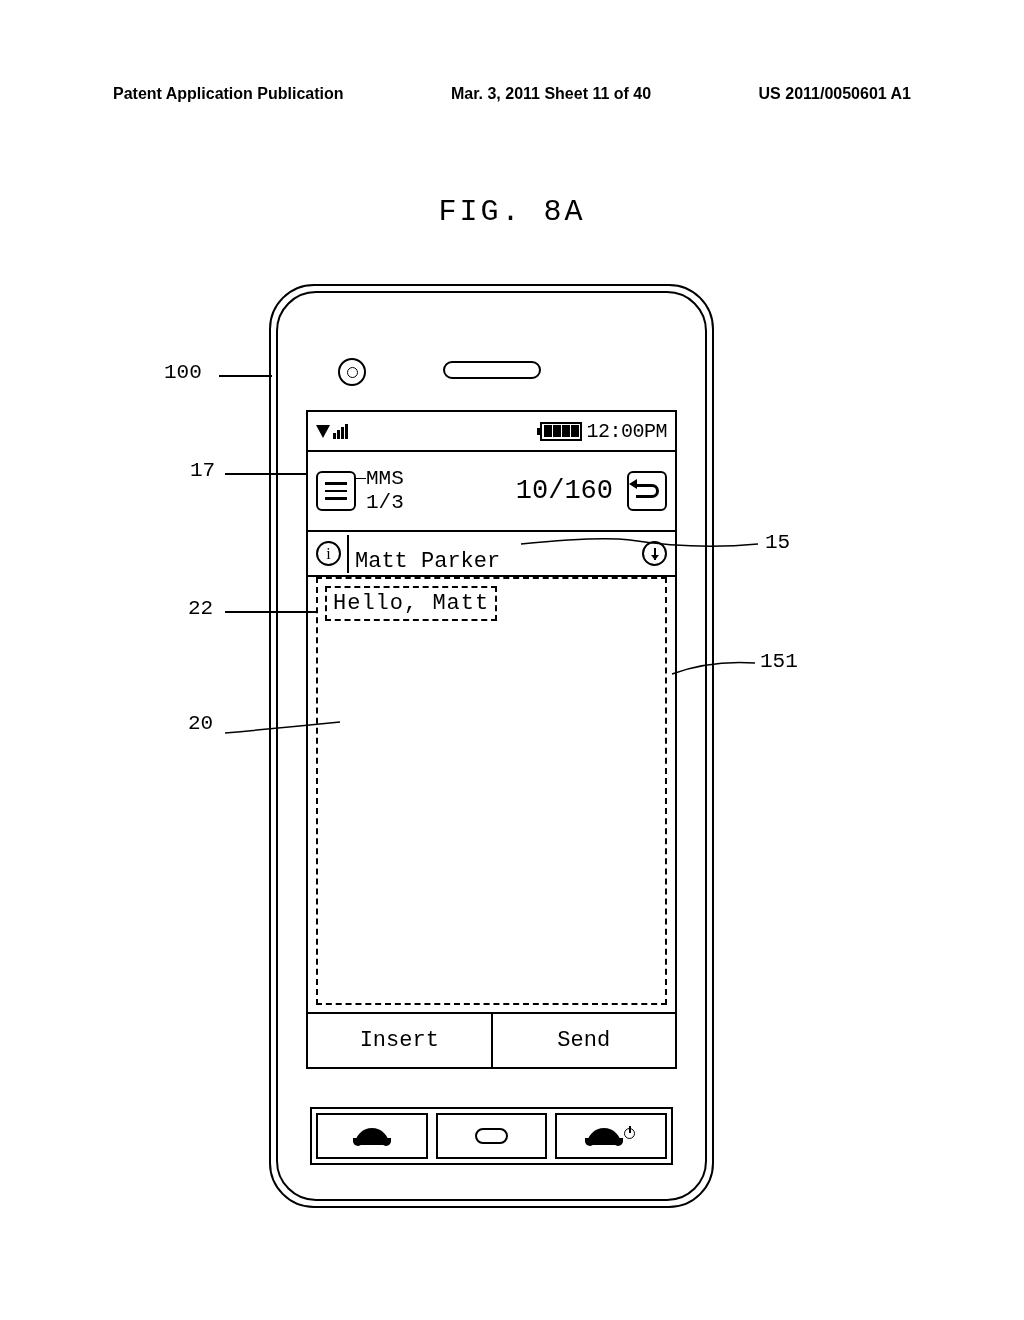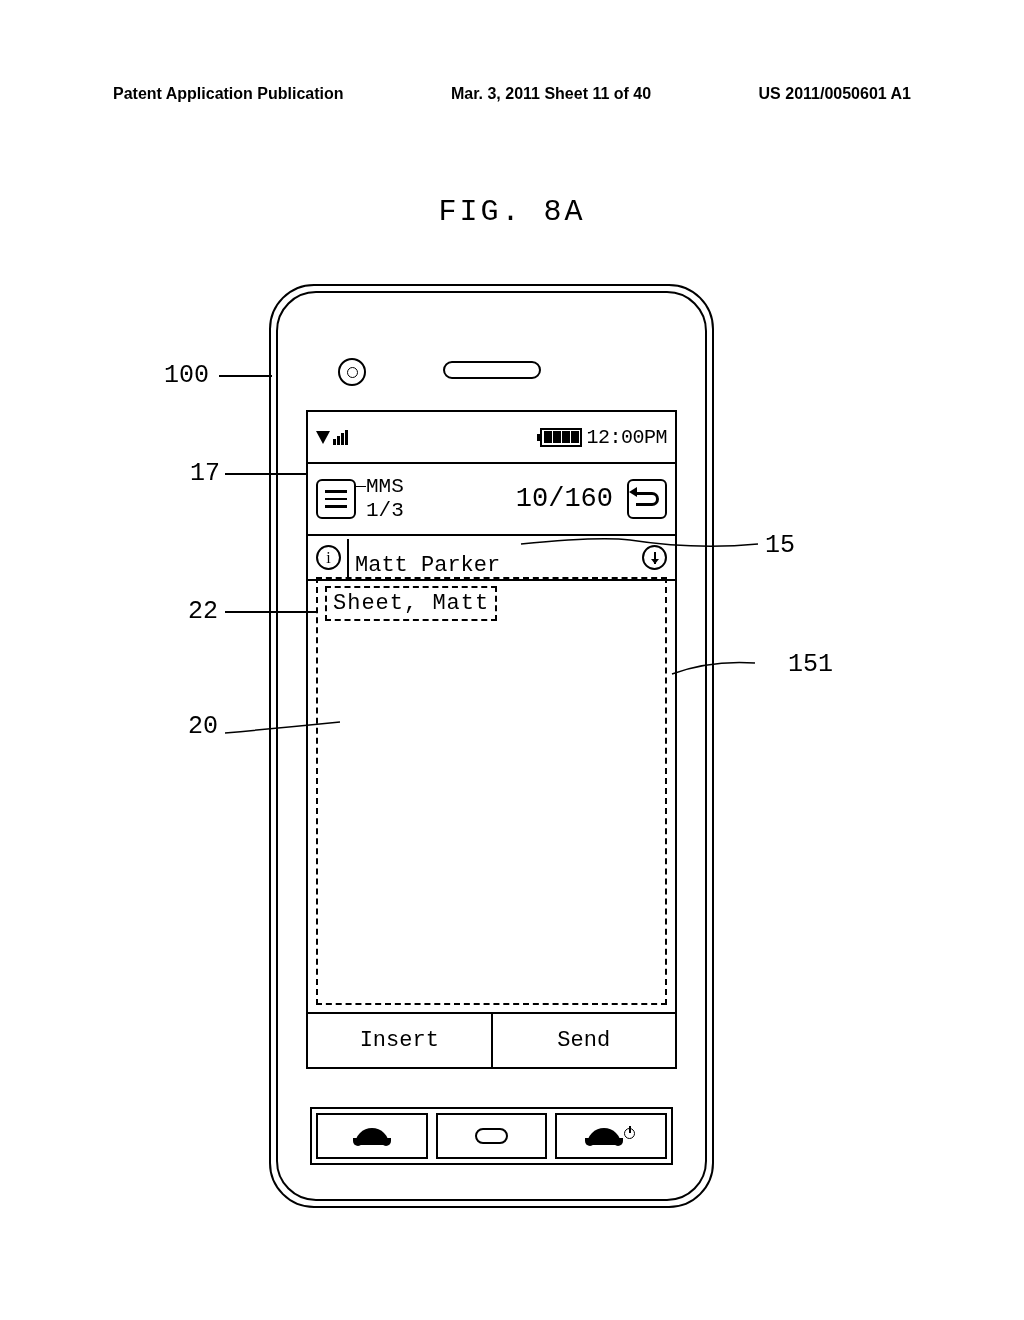--- a/index.html
+++ b/index.html
@@ -88,21 +88,21 @@
     }
     .screen {
       position: absolute;
       top: 117px;
       left: 28px;
       right: 28px;
       bottom: 130px;
       border: 2.5px solid black;
     }
     .status-bar {
-      height: 52px;
+      height: 40px;
       border-bottom: 2px solid black;
       display: flex;
       align-items: center;
       padding: 0 8px;
       font-family: 'Courier New', monospace;
       font-size: 20px;
       justify-content: space-between;
       gap: 36px;
     }
     .signal-group { display: flex; align-items: center; gap: 2px; }
@@ -121,21 +121,21 @@
       width: 42px; height: 19px; border: 2px solid black; position: relative;
       display: flex; padding: 1.5px; gap: 1.5px;
     }
     .battery::before {
       content: ''; position: absolute; left: -5px; top: 4px;
       width: 4px; height: 7px; background: black;
     }
     .battery-cell { flex: 1; background: black; }
     .time-text { font-weight: normal; letter-spacing: -0.5px; }
     .title-row {
-      height: 72px;
+      height: 80px;
       border-bottom: 2px solid black;
       display: flex;
       align-items: center;
       padding: 0 8px;
       font-family: 'Courier New', monospace;
     }
     .menu-icon {
       width: 40px; height: 40px; border: 2px solid black; border-radius: 6px;
       display: flex; flex-direction: column; justify-content: space-evenly;
       padding: 4px 7px;
@@ -254,36 +254,36 @@
       position: relative; top: -3px;
     }
     .power-circle::after {
       content: ''; position: absolute; top: -3px; left: 4px; width: 1.5px; height: 7px; background: black;
     }
     .home-pill {
       width: 33px; height: 16px; border: 2.5px solid black; border-radius: 11px;
     }
 
     
-    .label { position: absolute; font-family: 'Courier New', monospace; font-size: 25px; }
+    .label { position: absolute; font-family: 'Courier New', monospace; font-size: 21px; }
     .leader { position: absolute; background: black; }
 
     .lbl-100 { top: 361px; left: 164px; }
     .ln-100 { top: 375px; left: 219px; width: 53px; height: 1.5px; }
 
     .lbl-11 { top: 459px; left: 190px; }
     .ln-11 { top: 473px; left: 225px; width: 82px; height: 1.5px; }
 
     .lbl-22 { top: 597px; left: 188px; }
     .ln-22 { top: 611px; left: 225px; width: 92px; height: 1.5px; }
 
     .lbl-20 { top: 712px; left: 188px; text-align: right; }
 
     .lbl-15 { top: 531px; left: 765px; }
-    .lbl-151 { top: 650px; left: 788px; text-align: right; }
+    .lbl-151 { top: 650px; left: 760px; text-align: right; }
 
     
     .svg-overlay {
       position: absolute; top: 0; left: 0; width: 1024px; height: 1320px;
       pointer-events: none;
     }
   </style>
 </head>
 <body>
 
@@ -342,21 +342,21 @@
       <div class="contact-row">
         <div class="info-icon">i</div>
         <div class="contact-divider"></div>
         <div class="contact-name-wrap">
           <span>Matt Parker</span>
         </div>
         <div class="down-icon"></div>
       </div>
 
       <div class="message-area">
-        <div class="text-box">Sheet, Matt</div>
+        <div class="text-box">Hello, Matt</div>
       </div>
 
       <div class="button-row">
         <div class="action-btn">Insert</div>
         <div class="action-btn">Send</div>
       </div>
     </div>
 
     <div class="hw-buttons">
       <div class="hw-btn">

